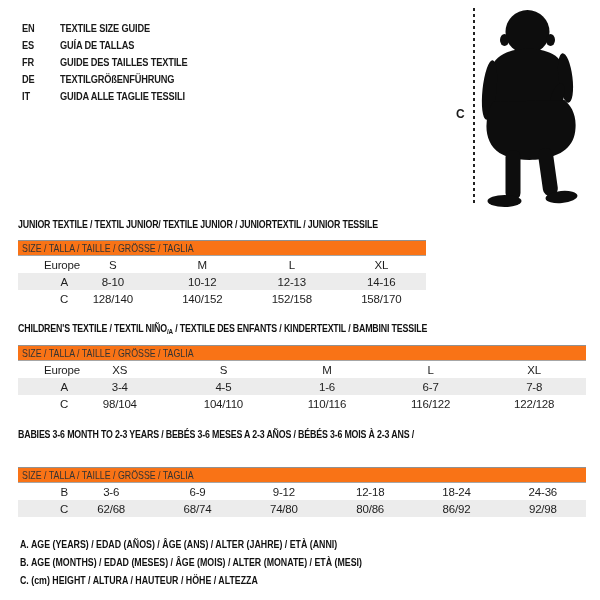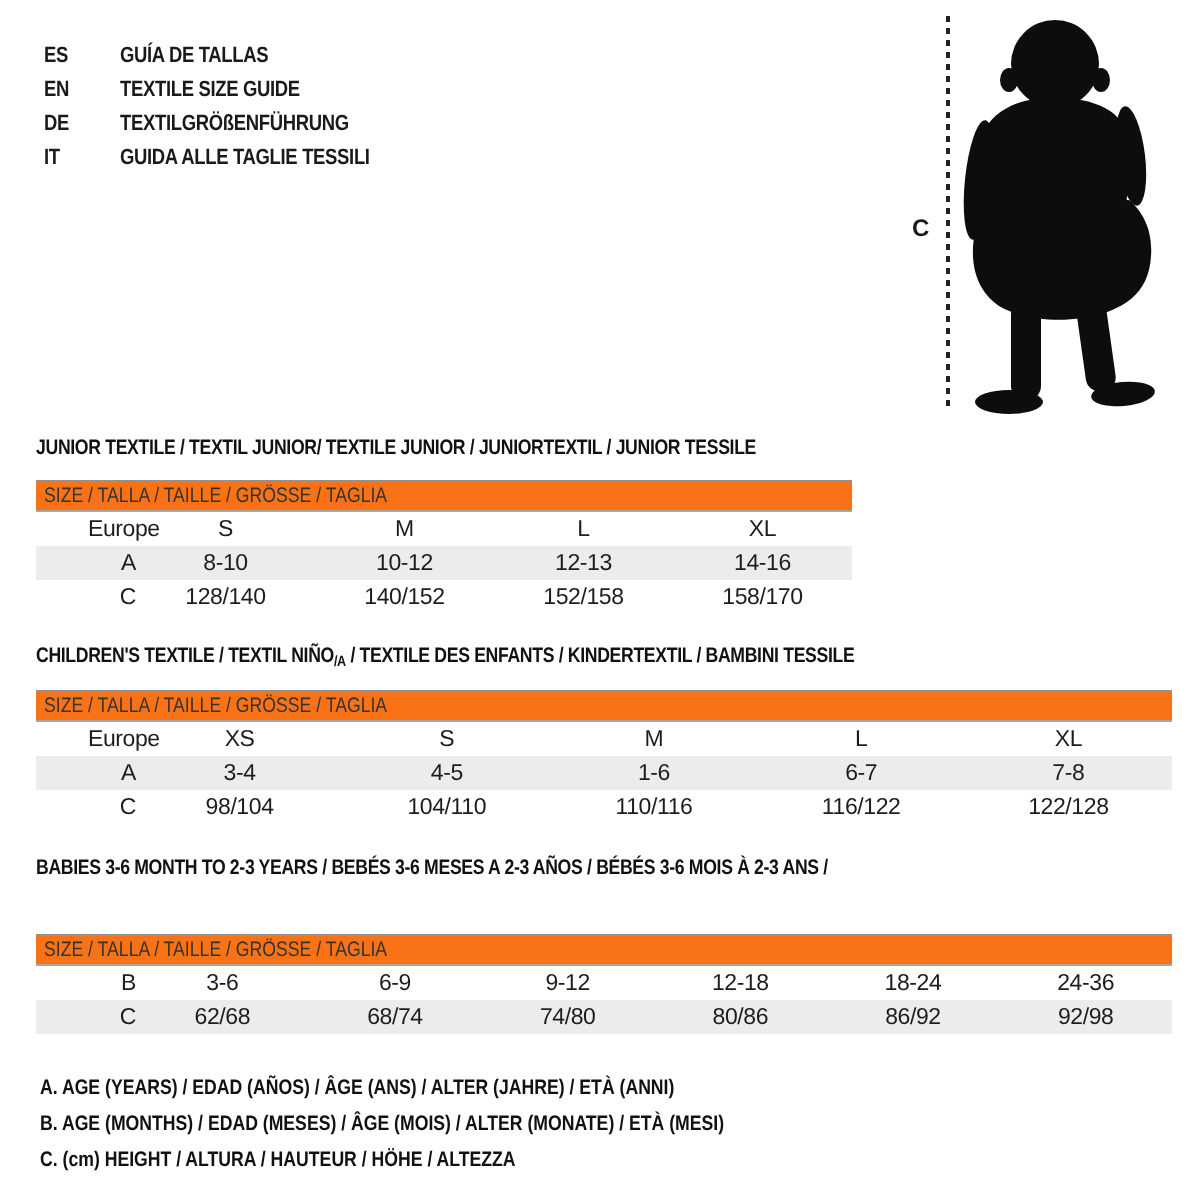--- a/index.html
+++ b/index.html
@@ -43,26 +43,30 @@
   
   .footnote { position:absolute; left:20px; font-weight:bold; font-size:10.5px; line-height:12px; color:#111; }
 </style>
 </head>
 <body>
 
 <div class="page">
 
   <div class="lang-block">
     <div class="lang-row">
+      <span class="lang-code"><span class="cond">EN</span></span>
+      <span class="cond">TEXTILE SIZE GUIDE</span>
+    </div>
+    <div class="lang-row">
       <span class="lang-code"><span class="cond">ES</span></span>
       <span class="cond">GUÍA DE TALLAS</span>
     </div>
     <div class="lang-row">
-      <span class="lang-code"><span class="cond">EN</span></span>
-      <span class="cond">TEXTILE SIZE GUIDE</span>
+      <span class="lang-code"><span class="cond">FR</span></span>
+      <span class="cond">GUIDE DES TAILLES TEXTILE</span>
     </div>
     <div class="lang-row">
       <span class="lang-code"><span class="cond">DE</span></span>
       <span class="cond">TEXTILGRÖßENFÜHRUNG</span>
     </div>
     <div class="lang-row">
       <span class="lang-code"><span class="cond">IT</span></span>
       <span class="cond">GUIDA ALLE TAGLIE TESSILI</span>
     </div>
   </div>

